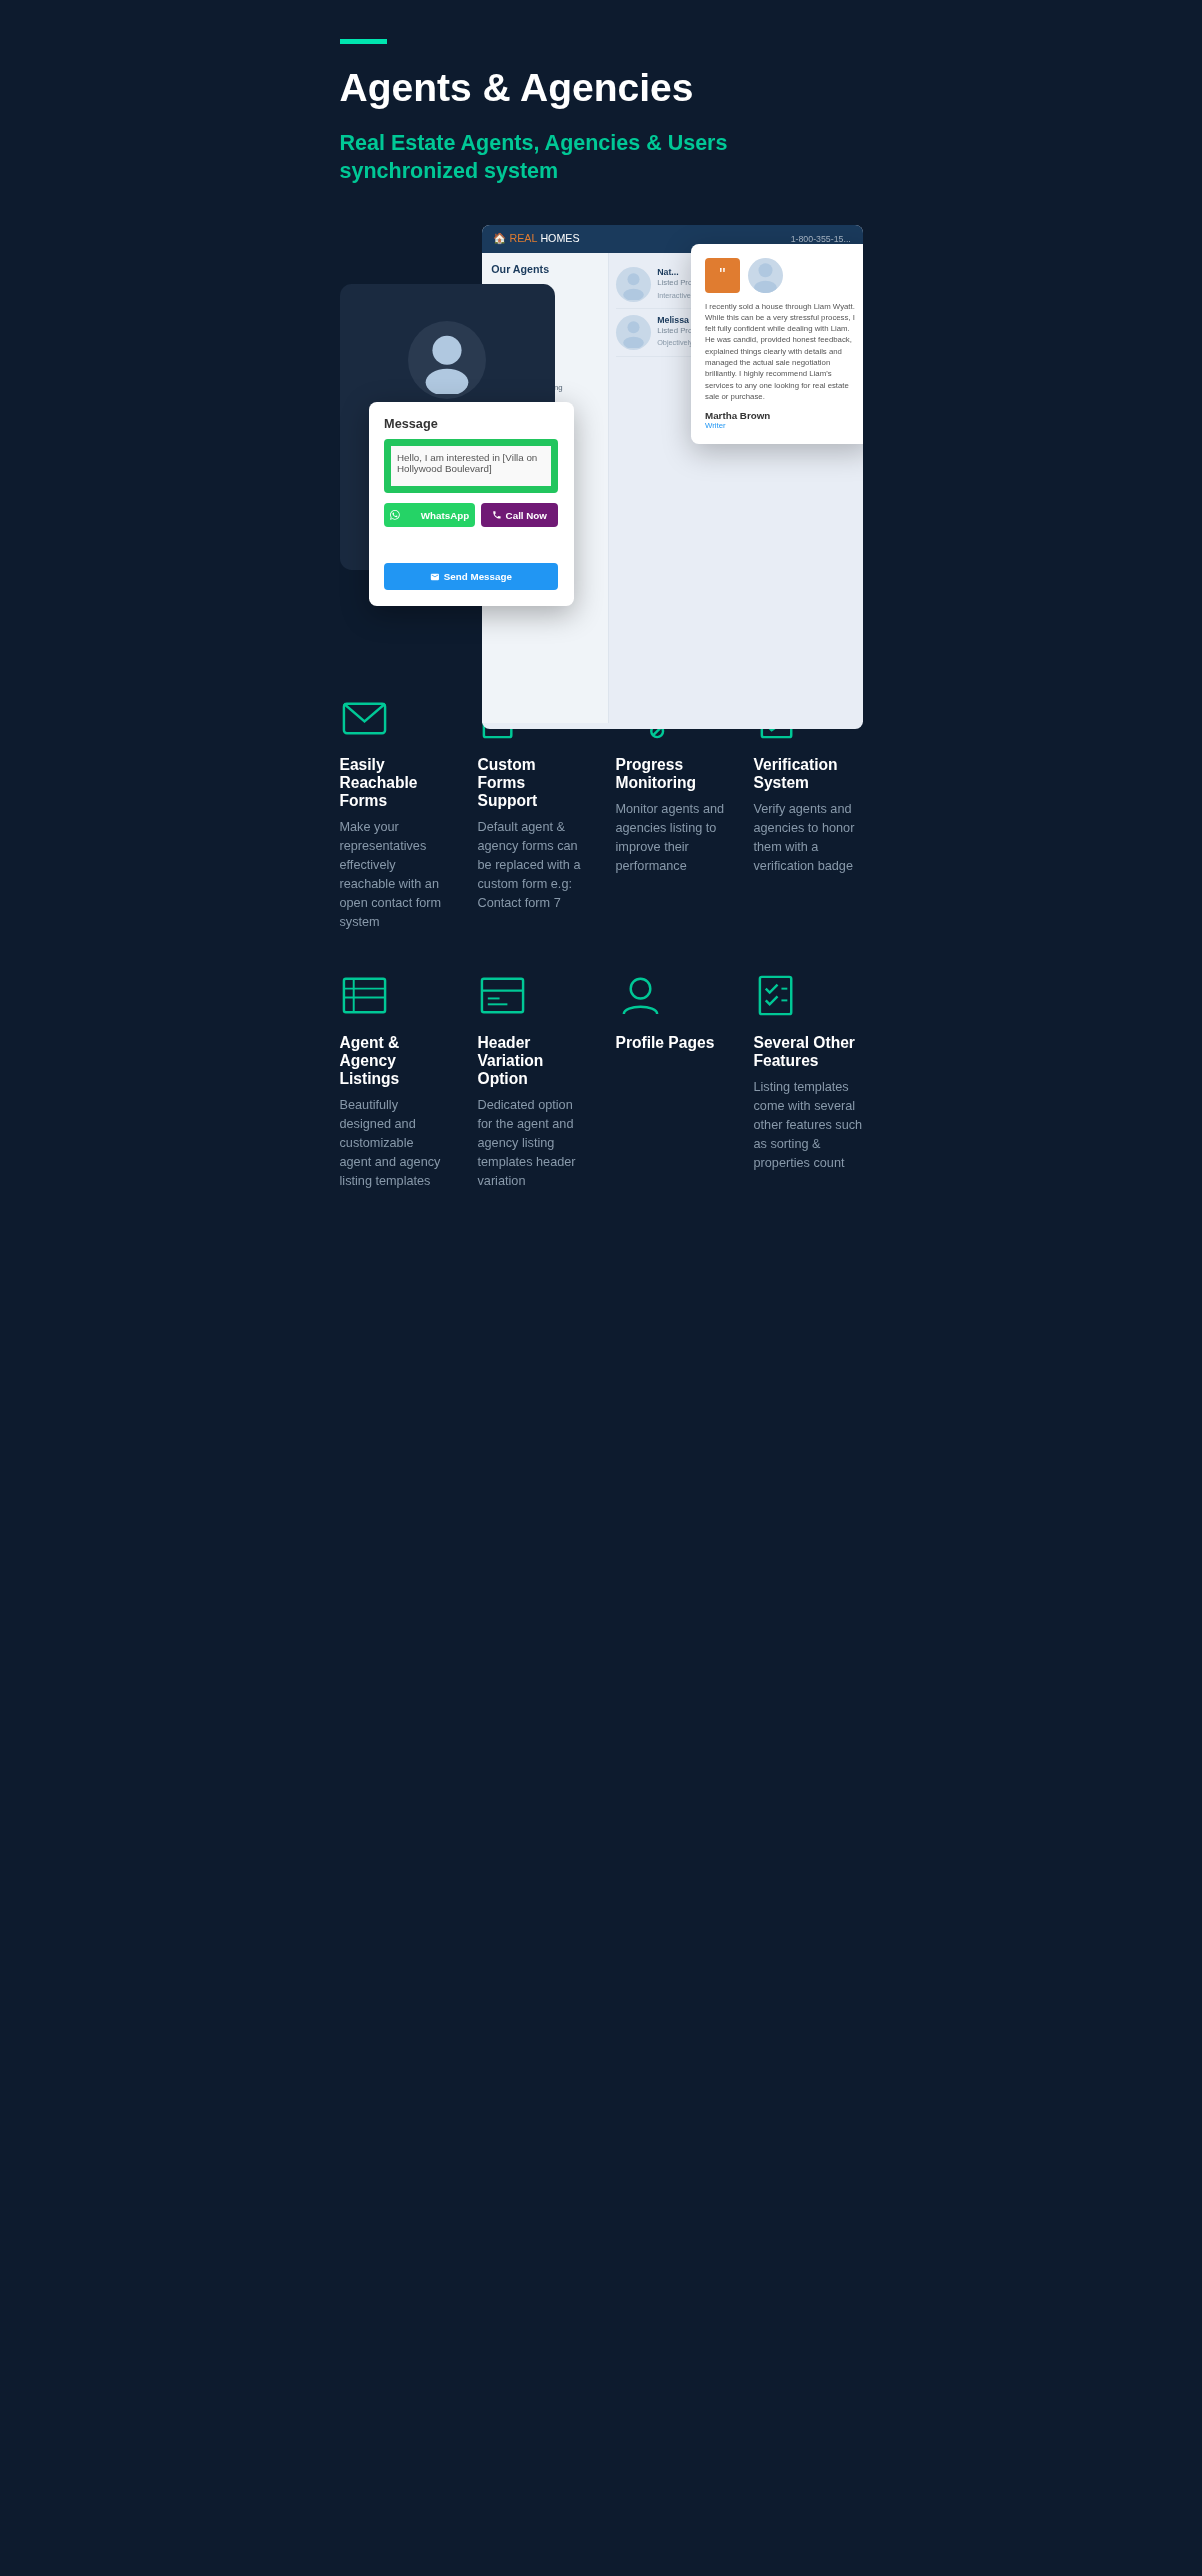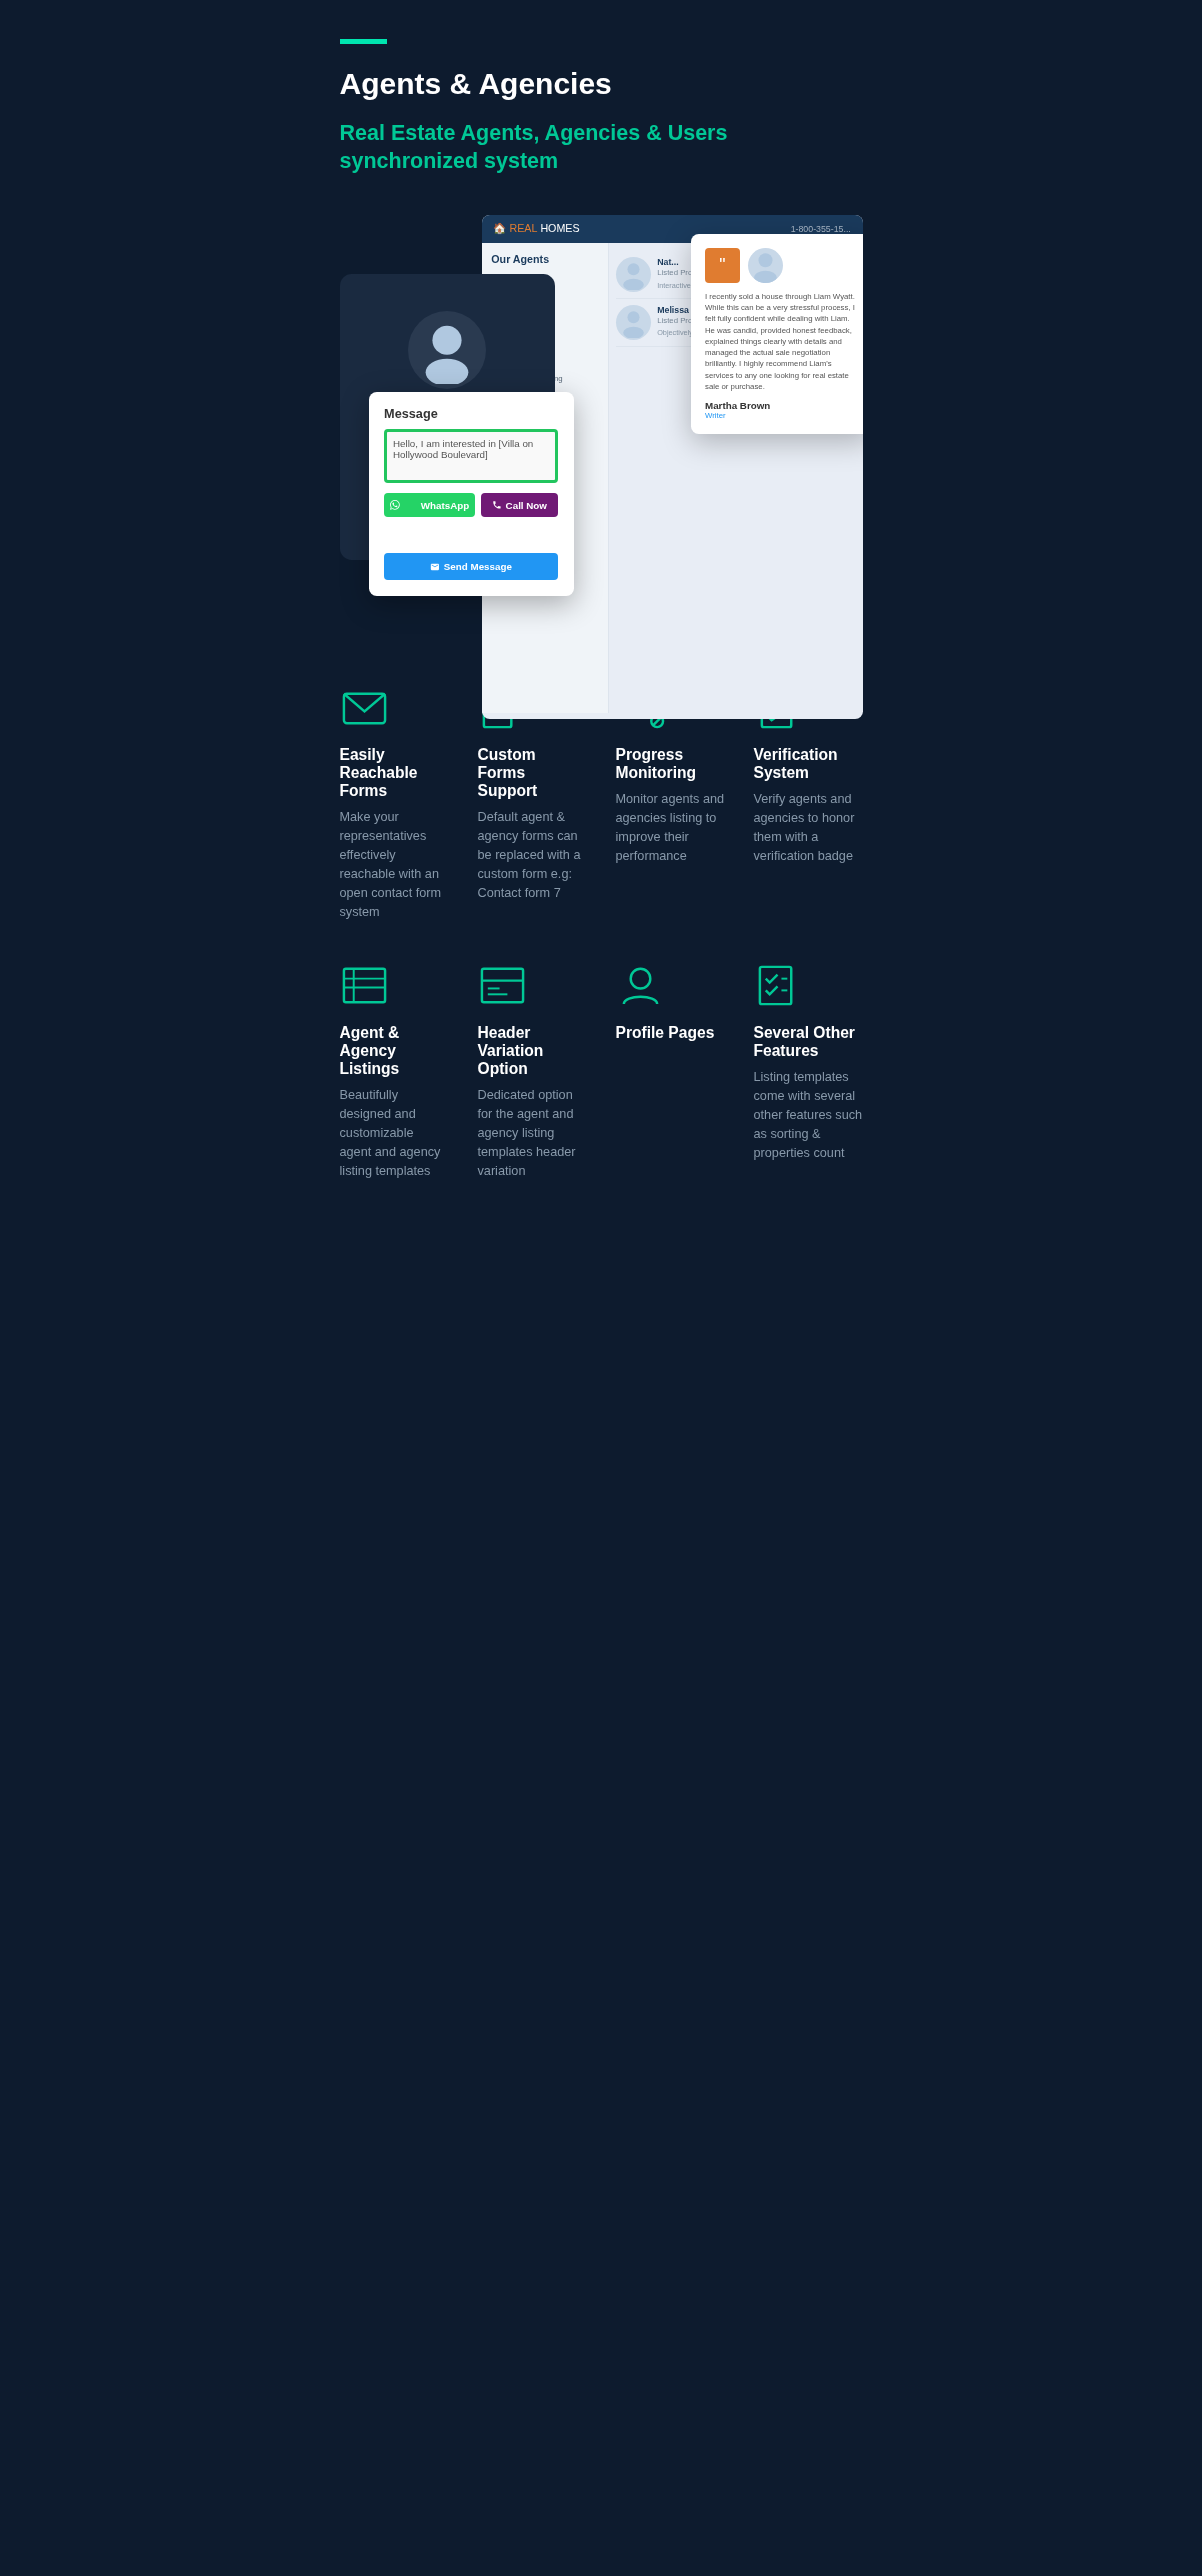--- a/index.html
+++ b/index.html
@@ -18,21 +18,21 @@
 
     
     .accent-bar {
       width: 47px;
       height: 4.9px;
       background: #00e5b0;
       margin-bottom: 23.4px;
     }
 
     .main-title {
-      font-size: 30px;
+      font-size: 39px;
       font-weight: 800;
       color: #ffffff;
       margin-bottom: 19.5px;
       line-height: 1.1;
     }
 
     .subtitle {
       font-size: 21.5px;
       font-weight: 700;
       color: #00c896;
@@ -140,21 +140,21 @@
     .message-popup-title {
       font-size: 12.7px;
       font-weight: 600;
       color: #333;
       margin-bottom: 7.8px;
     }
 
     .message-textarea {
       width: 100%;
       height: 54px;
-      border: 3px solid #22c55e;
+      border: 7px solid #22c55e;
       border-radius: 3.9px;
       background: #f9f9f9;
       font-size: 9.8px;
       color: #555;
       padding: 5.9px;
       resize: none;
       margin-bottom: 9.8px;
       display: flex;
       align-items: flex-start;
     }

